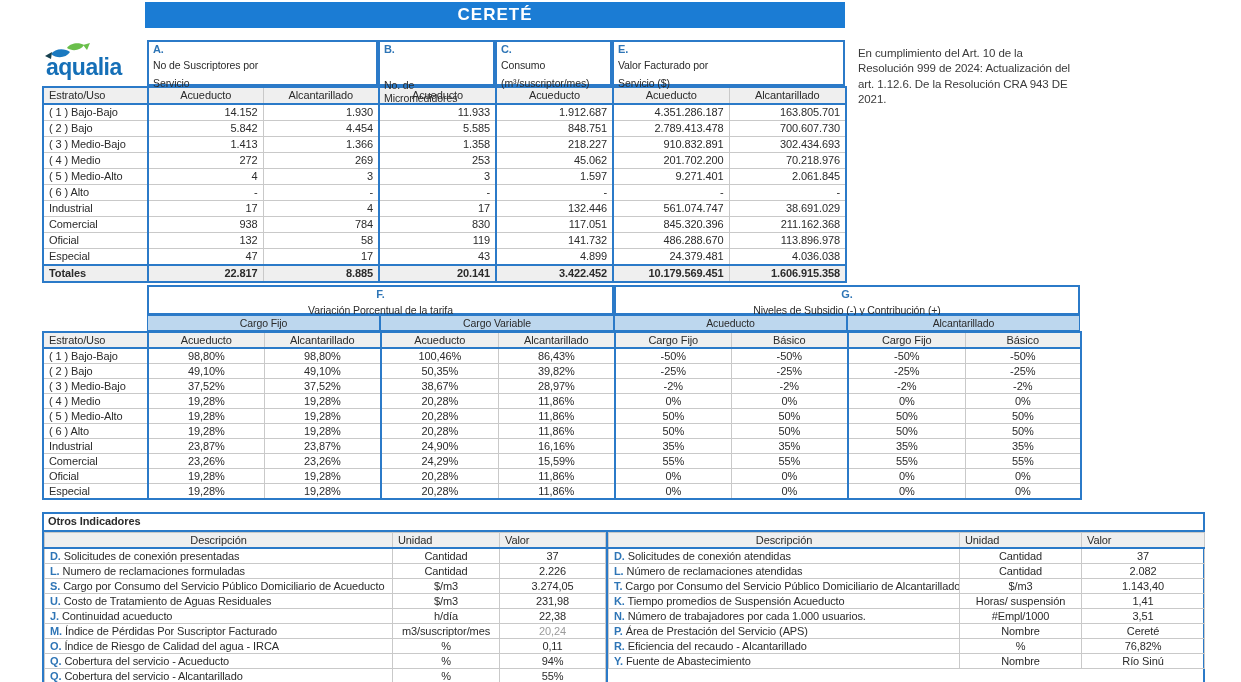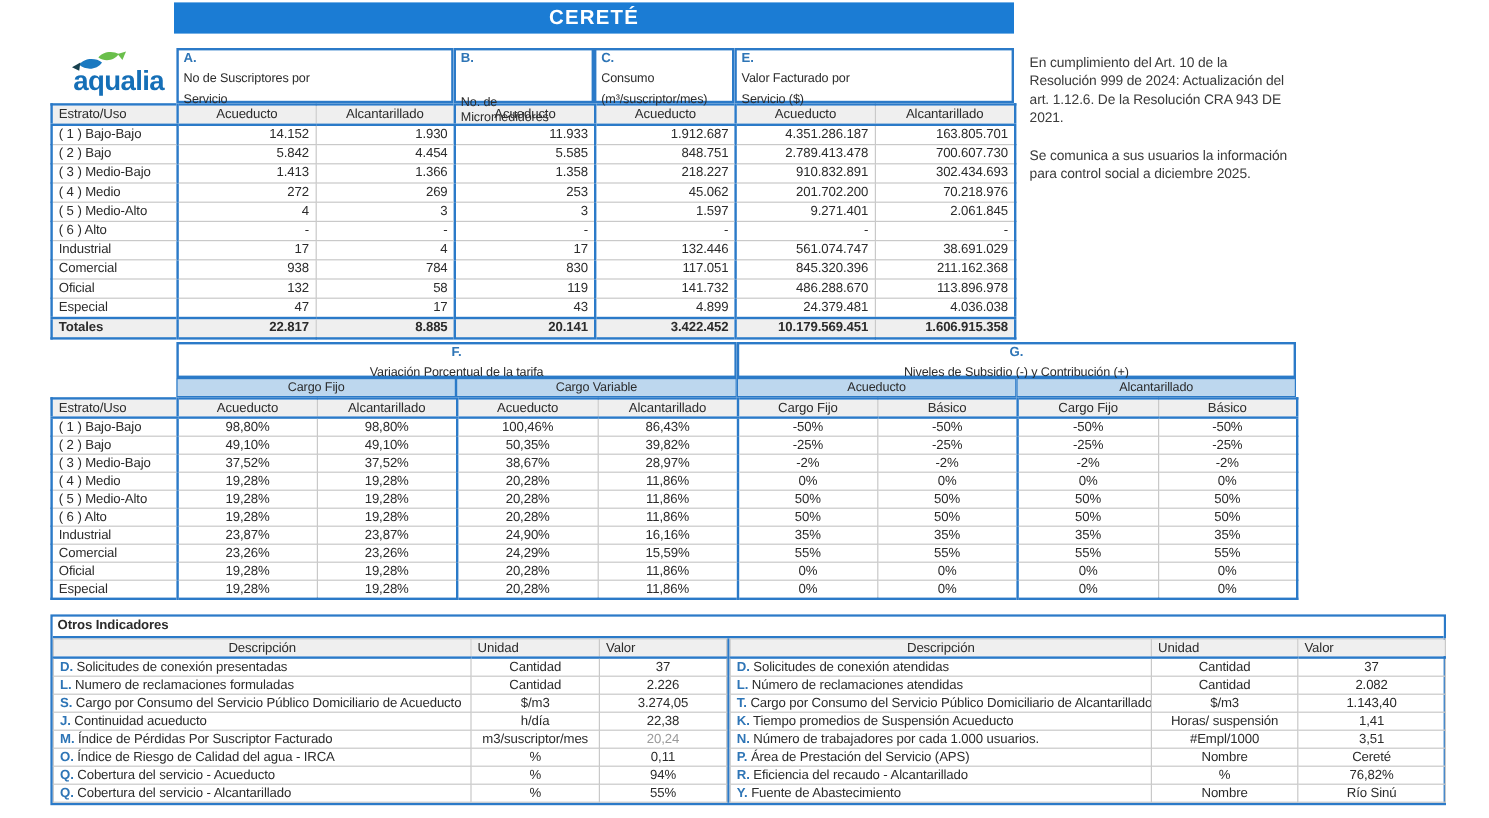--- a/index.html
+++ b/index.html
@@ -14,21 +14,21 @@
   html,body{margin:0;padding:0;background:#fff;}
   #page{position:relative;width:1241px;height:682px;background:#fff;overflow:hidden;
         font-family:"Liberation Sans", sans-serif;color:var(--txt);letter-spacing:-0.1px;}
 
   
   .banner{position:absolute;left:145px;top:2px;width:700px;height:26px;background:var(--banner);
           display:flex;align-items:center;justify-content:center;}
   .banner span{color:#fff;font-size:17px;font-weight:bold;letter-spacing:1px;}
 
   
-  .logo{position:absolute;left:48px;top:42px;width:112px;height:44px;}
+  .logo{position:absolute;left:33px;top:42px;width:112px;height:44px;}
   .logo .brand{position:absolute;left:13px;top:12px;font-size:23px;font-weight:bold;color:#156fb7;letter-spacing:-0.5px;}
   .logo svg{position:absolute;left:6px;top:0;}
 
   
   .notice{position:absolute;left:858px;top:46px;width:216px;font-size:11.5px;line-height:1.33;color:#3a3a3a;}
   .notice p{margin:0 0 16px 0;}
 
   
   table{border-collapse:collapse;table-layout:fixed;font-size:11px;color:var(--txt);}
   td{border:1px solid var(--grid);padding:0 5px;white-space:nowrap;overflow:hidden;line-height:13px;}
@@ -94,21 +94,20 @@
       <path d="M28 6 C31 1 40 0 45 3 C42 8 34 10 28 6 Z" fill="#6abf4b"></path>
       <path d="M44 3 L51 1 L48 8 Z" fill="#6abf4b"></path>
       <path d="M12 12 C16 6 26 6 31 10 C27 16 18 17 12 12 Z" fill="#1a79c0"></path>
       <path d="M6 14 L13 10 L12 17 Z" fill="#17414f"></path>
     </svg>
     <span class="brand">aqualia</span>
   </div>
 
   <div class="notice">
     <p>En cumplimiento del Art. 10 de la Resolución 999 de 2024: Actualización del art. 1.12.6. De la Resolución CRA 943 DE 2021.</p>
-    <p>Se comunica a sus usuarios la información para control social a diciembre 2025.</p>
   </div>
 
   <div id="t1wrap">
     <div class="sections">
       <div class="sec" style="width:231px">
         <span class="letter">A.</span>
         <span class="sectitle">No de Suscriptores por
 Servicio</span>
       </div>
       <div class="sec" style="width:117px">
@@ -435,20 +434,25 @@
                 <td class="desc"><span class="pfx">L.</span> Numero de reclamaciones formuladas</td>
                 <td class="unit">Cantidad</td>
                 <td class="val">2.226</td>
               </tr>
               <tr>
                 <td class="desc"><span class="pfx">S.</span> Cargo por Consumo del Servicio Público Domiciliario de Acueducto</td>
                 <td class="unit">$/m3</td>
                 <td class="val">3.274,05</td>
               </tr>
               <tr>
+                <td class="desc"><span class="pfx">U.</span> Costo de Tratamiento de Aguas Residuales</td>
+                <td class="unit">$/m3</td>
+                <td class="val">231,98</td>
+              </tr>
+              <tr>
                 <td class="desc"><span class="pfx">J.</span> Continuidad acueducto</td>
                 <td class="unit">h/día</td>
                 <td class="val">22,38</td>
               </tr>
               <tr>
                 <td class="desc"><span class="pfx">M.</span> Índice de Pérdidas Por Suscriptor Facturado</td>
                 <td class="unit">m3/suscriptor/mes</td>
                 <td class="val muted">20,24</td>
               </tr>
               <tr>

